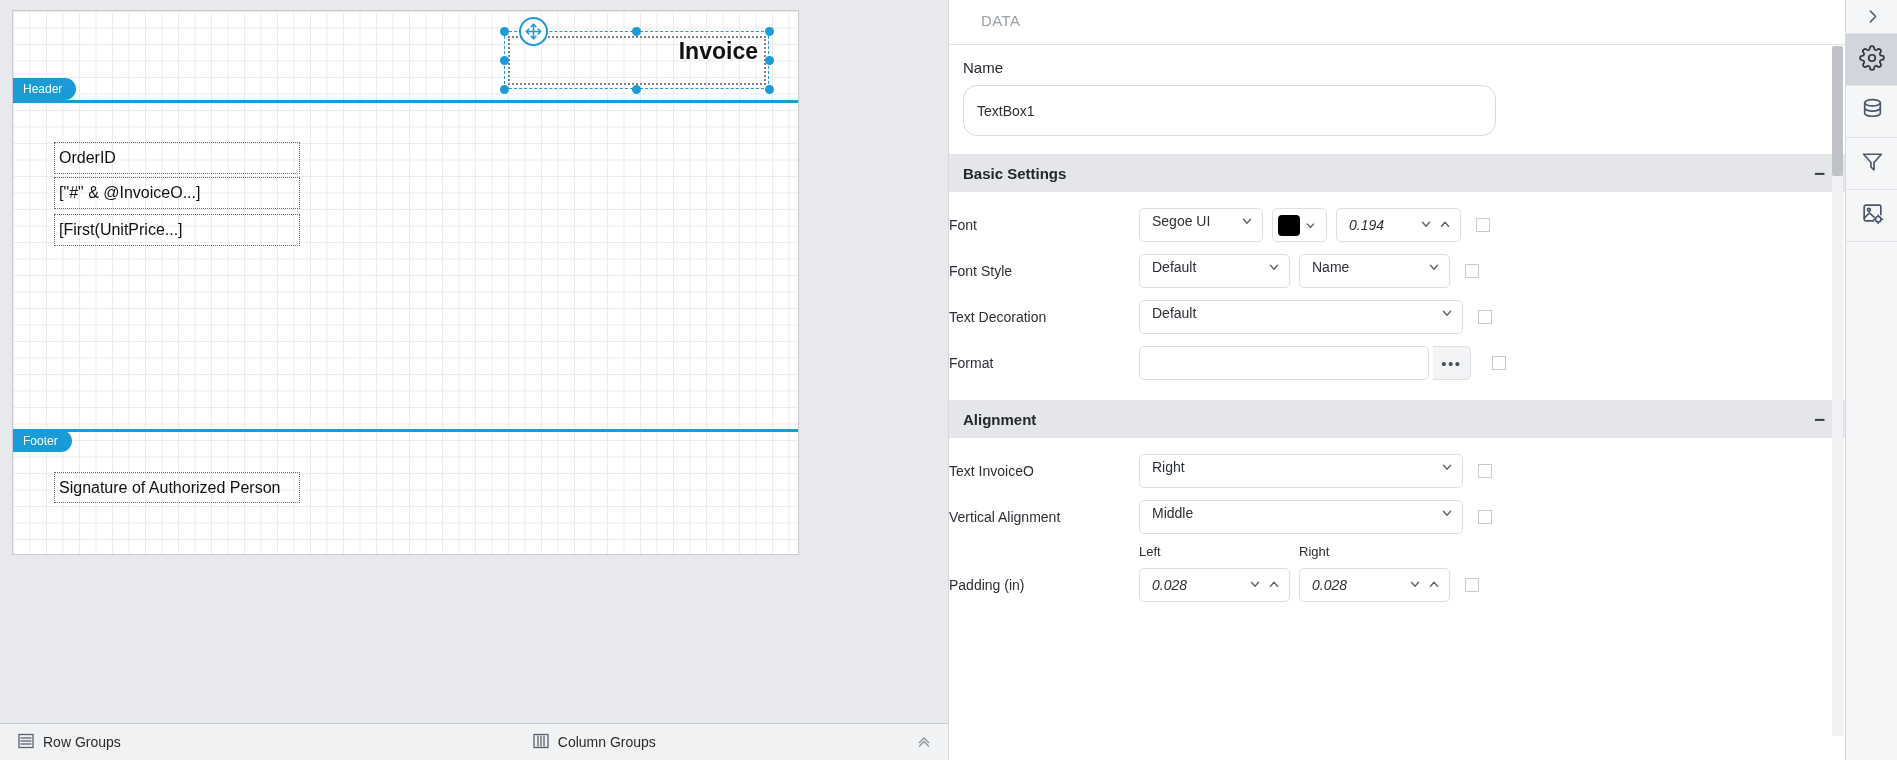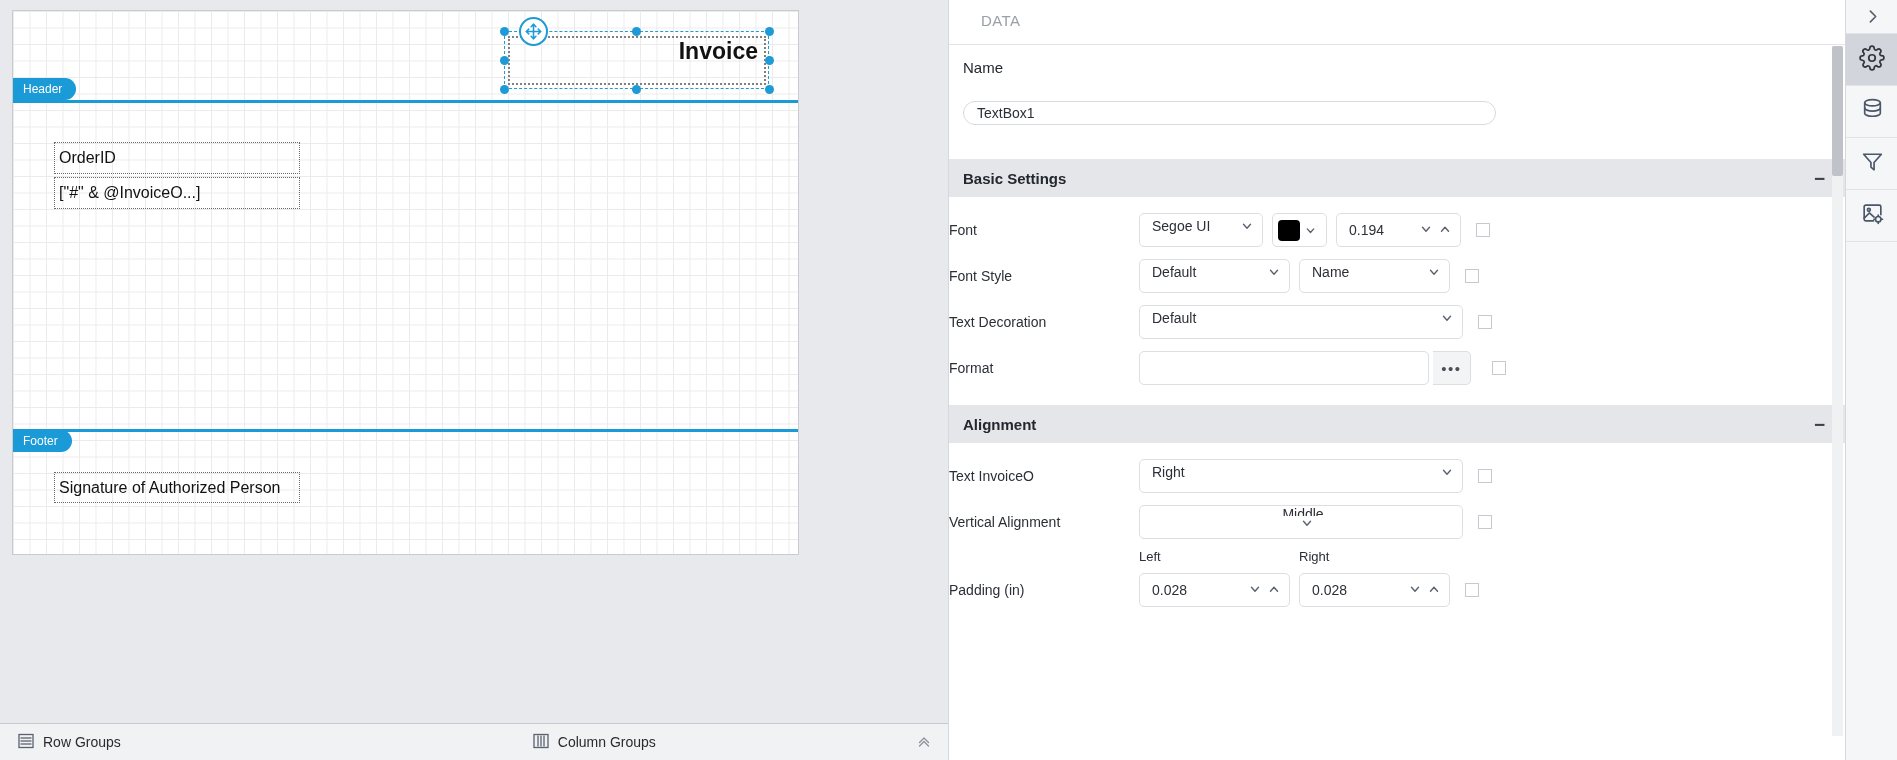--- a/index.html
+++ b/index.html
@@ -178,23 +178,23 @@
   }
   .section-head .collapse-mark {
     font-size: 19px; color: #3c4149; line-height: 1;
   }
   .section-body { background: #ffffff; padding: 10px 0 14px 0; }
 
   .name-block { padding: 14px 0 18px 0; background: #fff; }
   .name-label { font-size: 15px; color: #23272e; padding: 0 14px 9px 14px; }
   .name-input {
     display: block;
-    margin: 16px 14px;
+    margin: 0 14px;
     width: 533px;
-    height: 24px;
+    height: 51px;
     border: 1px solid #d8dadf;
     border-radius: 14px;
     padding: 0 13px;
     font-size: 14px;
     color: #2b2f36;
     font-family: "Liberation Sans", sans-serif;
     background: #fff;
     outline: none;
   }
 
@@ -233,21 +233,21 @@
     height: 34px;
     border: 1px solid #dcdee2;
     border-radius: 5px;
     background: #fff;
     display: flex; align-items: center;
     padding: 0 8px 0 12px;
     font-size: 14px;
     color: #2b2f36;
     gap: 6px;
   }
-  .spin .sv { flex: 1 1 auto; }
+  .spin .sv { flex: 1 1 auto; font-style: italic; }
   .spin .arrows { display: flex; gap: 5px; color: #59616e; }
 
   .colorbox {
     height: 34px; width: 55px;
     border: 1px solid #dcdee2;
     border-radius: 5px;
     background: #fff;
     display: flex; align-items: center;
     padding: 0 3px 0 5px;
     gap: 2px;
@@ -334,20 +334,23 @@
         <div class="band-rule" style="top:418px;"></div>
         <div class="band-tab" style="top:419px; left:0;">
           <span>Footer</span>
         </div>
 
         <div class="rpt-box" style="left:41px; top:131px; width:246px; height:32px;">
           <span>OrderID</span>
         </div>
         <div class="rpt-box" style="left:41px; top:166px; width:246px; height:32px;">
           <span>["#" &amp; @InvoiceO...]</span>
+        </div>
+        <div class="rpt-box" style="left:41px; top:203px; width:246px; height:32px;">
+          <span>[First(UnitPrice...]</span>
         </div>
 
         <div class="rpt-box" style="left:41px; top:461px; width:246px; height:31px;">
           <span>Signature of Authorized Person</span>
         </div>
 
         <div id="sel-frame" style="left:491px; top:20px; width:265px; height:58px;"></div>
 
         <div id="sel-title" style="left:495px; top:25px; width:258px; height:49px;">
           <span>Invoice</span>
@@ -537,21 +540,21 @@
                     </svg>
                 </span>
               </div>
               <span class="expr-check"></span>
             </div>
           </div>
 
           <div class="prow">
             <div class="plabel">Vertical Alignment</div>
             <div class="pfields">
-              <div class="combo" style="width:324px;flex-direction:column;">
+              <div class="combo" style="width:324px;">
                 <span class="cv">Middle</span>
                 <span class="chev">
                   <svg width="14" height="14" viewBox="0 0 16 16" fill="none" stroke="#59616e" stroke-width="1.6" stroke-linecap="round" stroke-linejoin="round">
                       <polyline points="4 6 8 10.5 12 6"></polyline>
                     </svg>
                 </span>
               </div>
               <span class="expr-check"></span>
             </div>
           </div>

